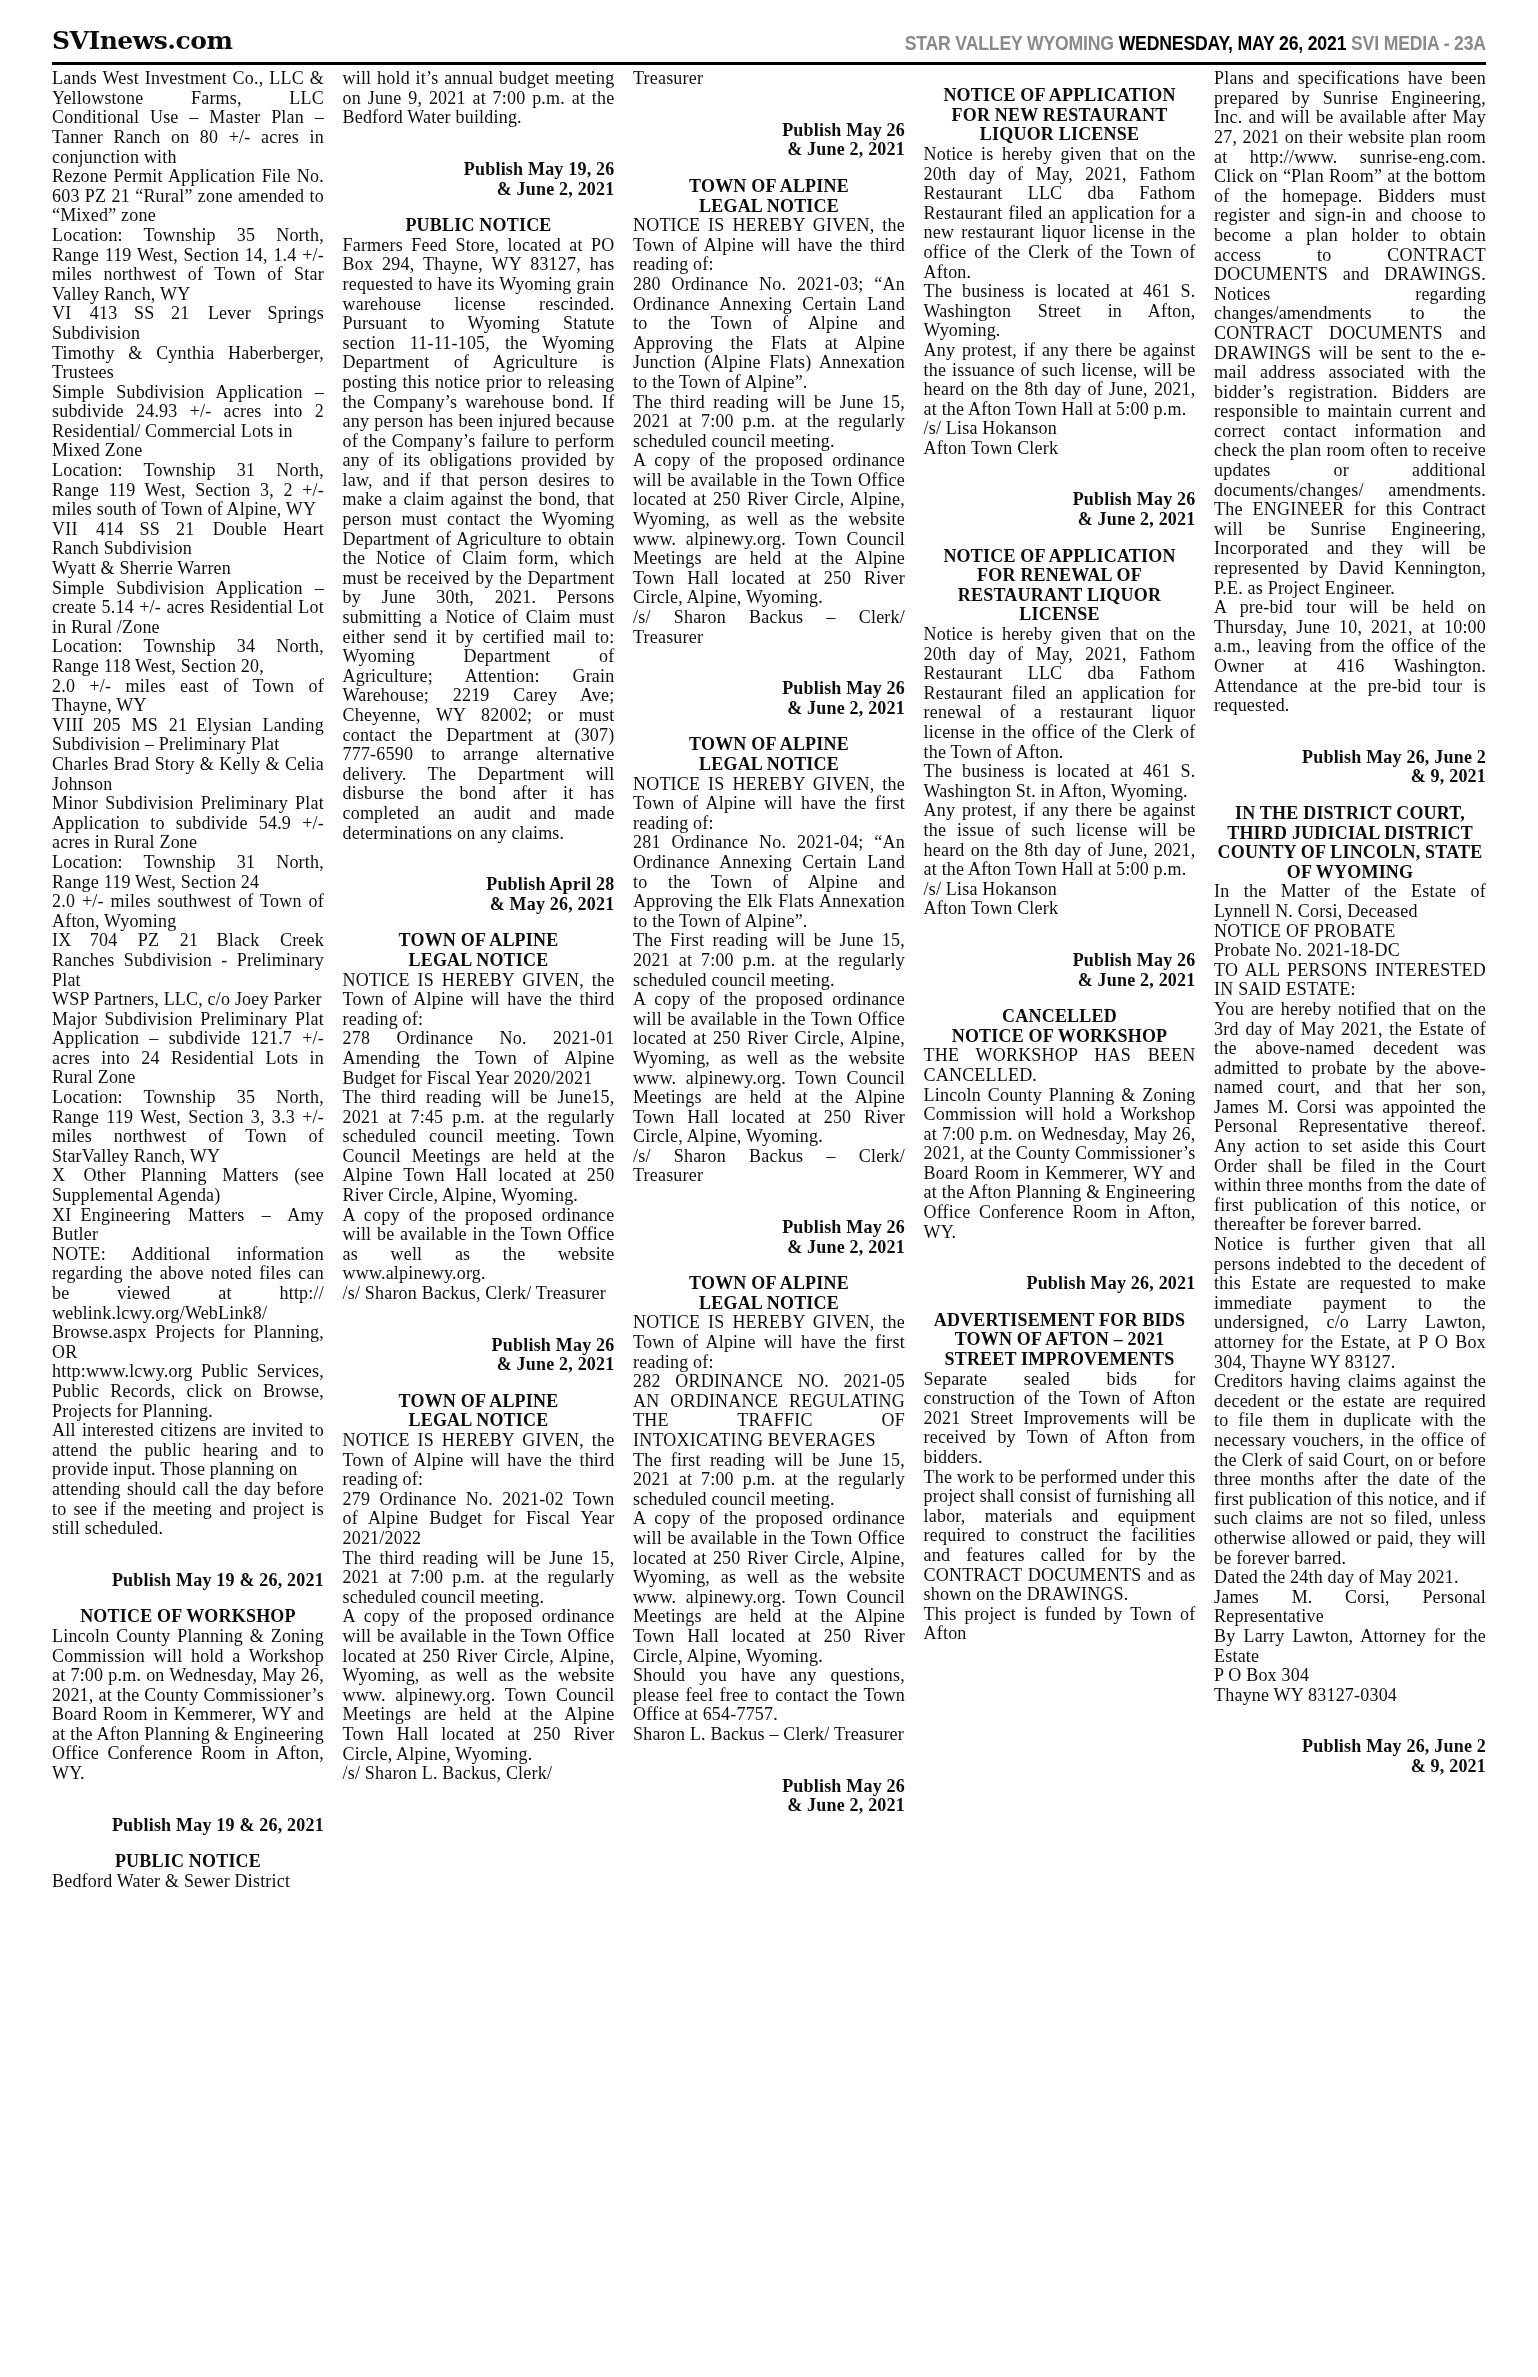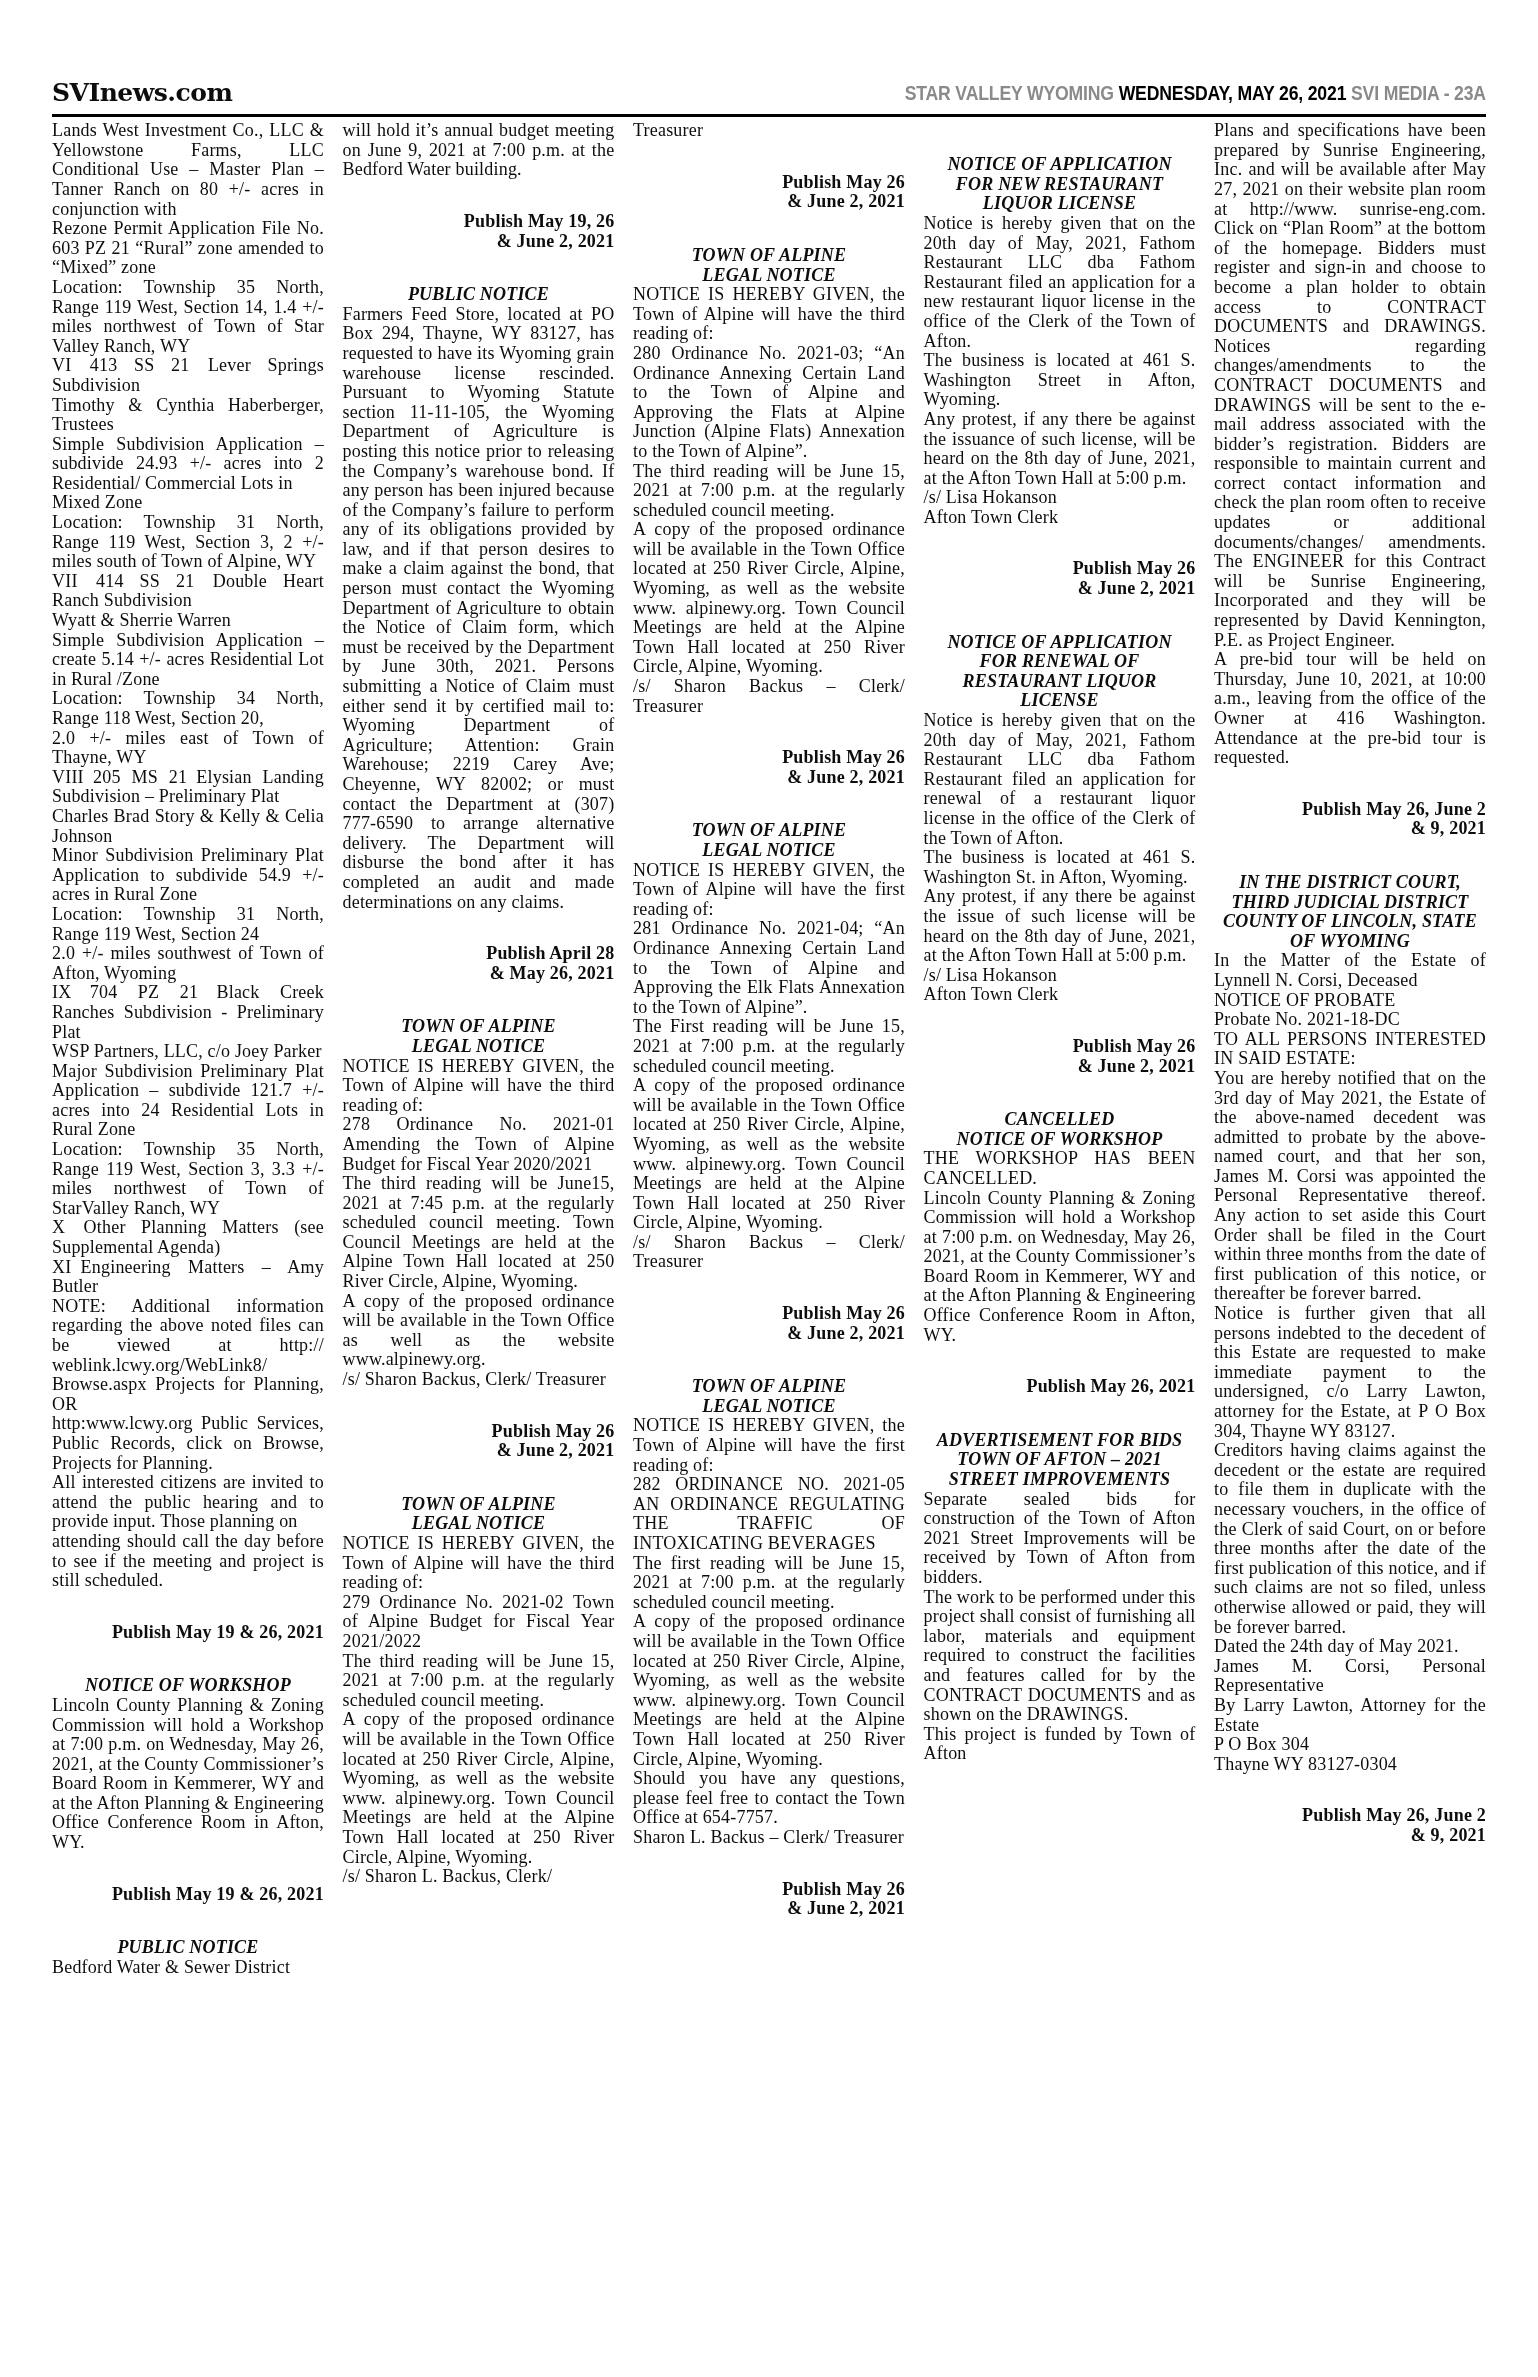--- a/index.html
+++ b/index.html
@@ -8,22 +8,22 @@
     width:1538px;height:2377px;
     margin:0 auto;
     background:#ffffff;
     overflow:hidden;
     box-sizing:border-box;
     padding:0 52px;
     font-family:"Liberation Serif","DejaVu Serif",serif;
     color:#0d0d0d;
   }
   header.pagehead{
-    display:flex;justify-content:space-between;align-items:center;
-    padding-top:78px;padding-bottom:6.5px;
+    display:flex;justify-content:space-between;align-items:flex-end;
+    padding-top:26px;padding-bottom:6.5px;
   }
   .masthead{
     font-family:"DejaVu Serif","Liberation Serif",serif;
     font-weight:bold;font-size:25px;letter-spacing:-0.5px;
   }
   .pageinfo{
     font-family:"Liberation Sans",sans-serif;
     font-size:20.5px;font-weight:bold;white-space:nowrap;
     transform:scaleX(0.86);transform-origin:100% 100%;
     letter-spacing:-0.2px;
@@ -37,22 +37,21 @@
   .col{
     flex:1 1 0;min-width:0;
     font-size:18px;line-height:19.6px;
     letter-spacing:0.2px;
     text-align:justify;
   }
   .blk{margin:0;}
   .blk.p{text-align:justify;}
   .blk.h{
     font-weight:bold;text-align:center;white-space:pre-line;
-    margin-top:34px;
-    font-style:italic;
+    margin-top:17px;
   }
   .blk.pub{
     font-weight:bold;text-align:right;white-space:pre-line;margin-top:32px;
   }
 </style>
 </head>
 <body>
 
 <div class="page">
   <header class="pagehead">

